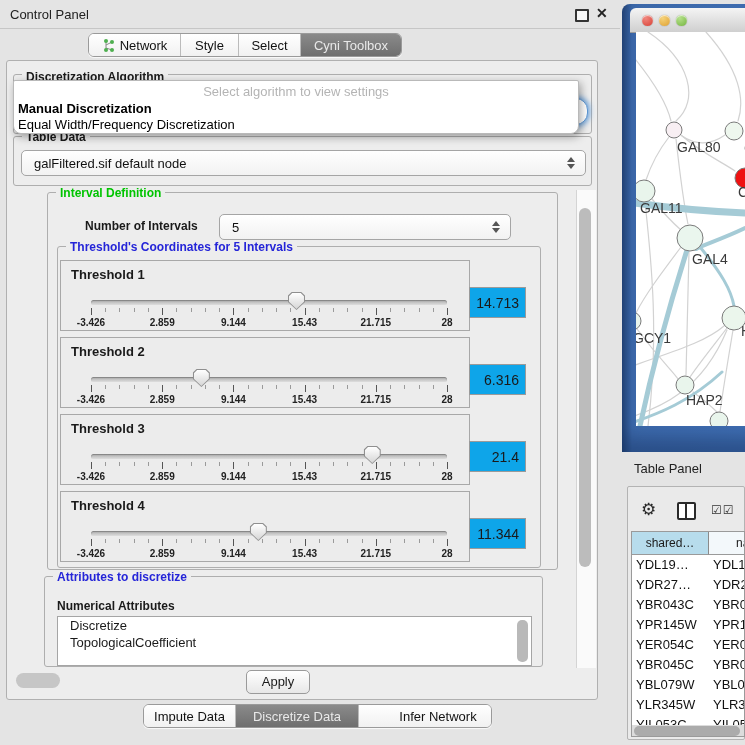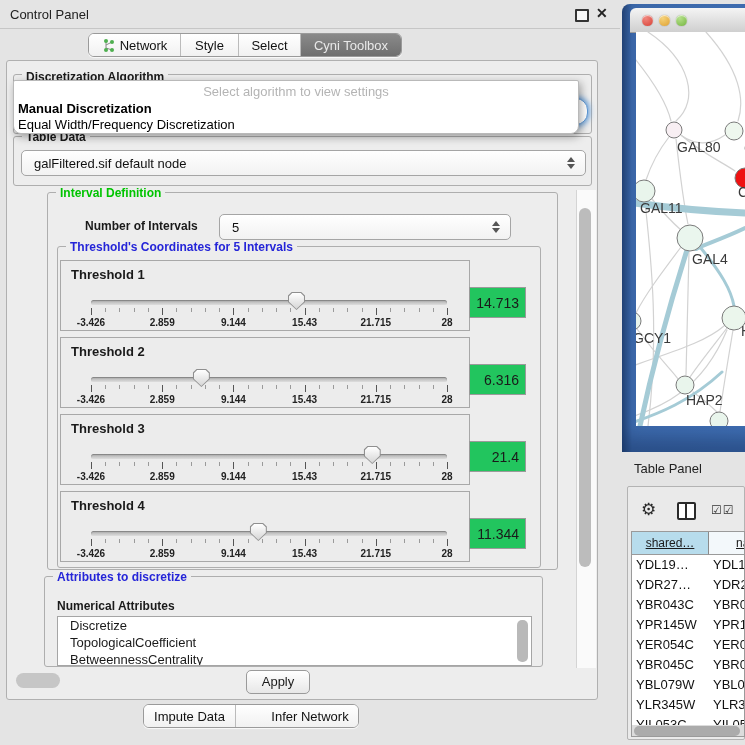--- a/index.html
+++ b/index.html
@@ -49,21 +49,21 @@
   .th-track{position:absolute;left:30px;top:39px;width:356px;height:5px;border-radius:3px;
             background:linear-gradient(180deg,#ababab,#dedede);box-shadow:inset 0 1px 1px rgba(0,0,0,.25);}
   .tick{position:absolute;width:1px;background:#9a9a9a;}
   .tick.major{background:#555;}
   .tick-label{position:absolute;font-size:10px;font-weight:bold;color:#222;transform:translateX(-50%);white-space:nowrap;}
   .th-thumbO{position:absolute;width:17px;height:18px;background:#8f8f8f;
              clip-path:polygon(22% 0,78% 0,100% 20%,100% 55%,50% 100%,0 55%,0 20%);
              filter:drop-shadow(0 1px 1px rgba(0,0,0,.35));}
   .th-thumbI{position:absolute;left:1px;top:1px;width:15px;height:16px;background:linear-gradient(180deg,#ffffff,#d5d5d5);
              clip-path:polygon(22% 0,78% 0,100% 20%,100% 55%,50% 100%,0 55%,0 20%);}
-  .th-value{position:absolute;left:408px;top:26px;width:57px;height:31px;background:#22c55e;border:1px solid #9a9a9a;
+  .th-value{position:absolute;left:408px;top:26px;width:57px;height:31px;background:#0ea5e9;border:1px solid #9a9a9a;
             font-size:14px;text-align:right;line-height:31px;padding-right:6px;box-sizing:border-box;}
   
   .attr-list{left:57px;top:616px;width:475px;height:50px;background:#fff;border:1px solid #a5a5a5;
              overflow:hidden;box-sizing:border-box;font-size:13px;}
   .attr-item{padding:1px 0 1px 12px;height:15px;white-space:nowrap;}
   .vsb-track{left:576px;top:190px;width:19px;height:478px;background:#fafafa;border-left:1px solid #d4d4d4;}
   .vsb-thumb{left:579px;top:208px;width:12px;height:359px;border-radius:6px;background:#bcbcbc;}
   .lsb-thumb{left:517px;top:620px;width:11px;height:42px;border-radius:5px;background:#b9b9b9;z-index:3;}
   .hsb-thumb{left:16px;top:673px;width:44px;height:15px;border-radius:8px;background:#c6c6c6;}
   .apply-btn{left:246px;top:670px;width:62px;height:22px;border:1px solid #9a9a9a;border-radius:5px;
@@ -79,21 +79,21 @@
   .tl.g{left:676px;background:radial-gradient(circle at 35% 30%,#b4e08a,#74b53e);}
   .net-canvas{left:636px;top:32px;width:109px;height:394px;background:#fff;overflow:hidden;}
   
   .tp-title{left:634px;top:461px;font-size:13px;color:#222;}
   .tp-inner{left:627px;top:486px;width:118px;height:254px;background:#eaeaea;border:1px solid #b3b3b3;border-radius:2px;box-sizing:border-box;}
   .gear-icon{left:641px;top:499px;font-size:17px;color:#2a2a2a;}
   .split-icon{left:677px;top:502px;width:15px;height:14px;border:2px solid #2a2a2a;border-radius:2px;background:#fff;}
   .split-icon i{position:absolute;left:6px;top:0;width:2px;height:14px;background:#2a2a2a;display:block;}
   .checks-icon{left:711px;top:503px;font-size:12px;color:#333;letter-spacing:1px;}
   .tp-table{left:631px;top:531px;width:114px;height:206px;background:#fff;border:1px solid #9a9a9a;overflow:hidden;box-sizing:border-box;}
-  .tp-head{position:absolute;left:0;top:0;height:23px;border-bottom:1px solid #9a9a9a;font-size:12px;box-sizing:border-box;text-decoration:underline;}
+  .tp-head{position:absolute;left:0;top:0;height:23px;border-bottom:1px solid #9a9a9a;font-size:12px;box-sizing:border-box;}
   .tp-h1{width:77px;background:#b7dcec;border-right:1px solid #8a8a8a;text-align:center;line-height:22px;}
   .tp-h2{left:77px;width:60px;background:#f3f8fb;line-height:22px;padding-left:27px;}
   .tp-row{position:absolute;left:0;width:200px;height:20px;font-size:13px;line-height:20px;color:#111;}
   .tp-c1{position:absolute;left:4px;white-space:nowrap;}
   .tp-c2{position:absolute;left:81px;white-space:nowrap;}
   .tp-hsb{position:absolute;left:0;top:193px;width:114px;height:12px;background:#dcdcdc;z-index:4;}
   .tp-hsb i{position:absolute;left:2px;top:1px;width:106px;height:10px;border-radius:5px;background:#ababab;display:block;}
 </style>
 </head>
 <body>
@@ -333,31 +333,33 @@
     </div>
   </div>
 
 <div class="group" style="left:44px;top:576px;width:499px;height:91px;">
   <div class="group-title gt-blue">Attributes to discretize</div>
 </div>
 <div class="abs" style="left:57px;top:599px;font-size:12px;font-weight:bold;">Numerical Attributes</div>
 <div class="abs attr-list" id="attr-list">
     <div class="attr-item">Discretize</div>
     <div class="attr-item">TopologicalCoefficient</div>
-    <div class="attr-item">BetweennessCentrality</div>
   </div>
 <div class="abs lsb-thumb"></div>
 
 <div class="abs apply-btn">Apply</div>
 
 <div class="abs seg-bar" style="left:143px;top:704px;">
   <div class="seg" style="width:92px;">
     <span>Impute Data</span>
   </div>
-  <div class="seg" style="width:122px;padding-left:26px;">
+  <div class="seg sel" style="width:123px;">
+    <span>Discretize Data</span>
+  </div>
+  <div class="seg" style="width:132px;padding-left:26px;">
     <span>Infer Network</span>
   </div>
 </div>
 
 <div class="abs net-frame"></div>
 <div class="abs net-titlebar"></div>
 <div class="tl r"></div>
 <div class="tl y"></div>
 <div class="tl g"></div>
 <div class="abs net-canvas">

